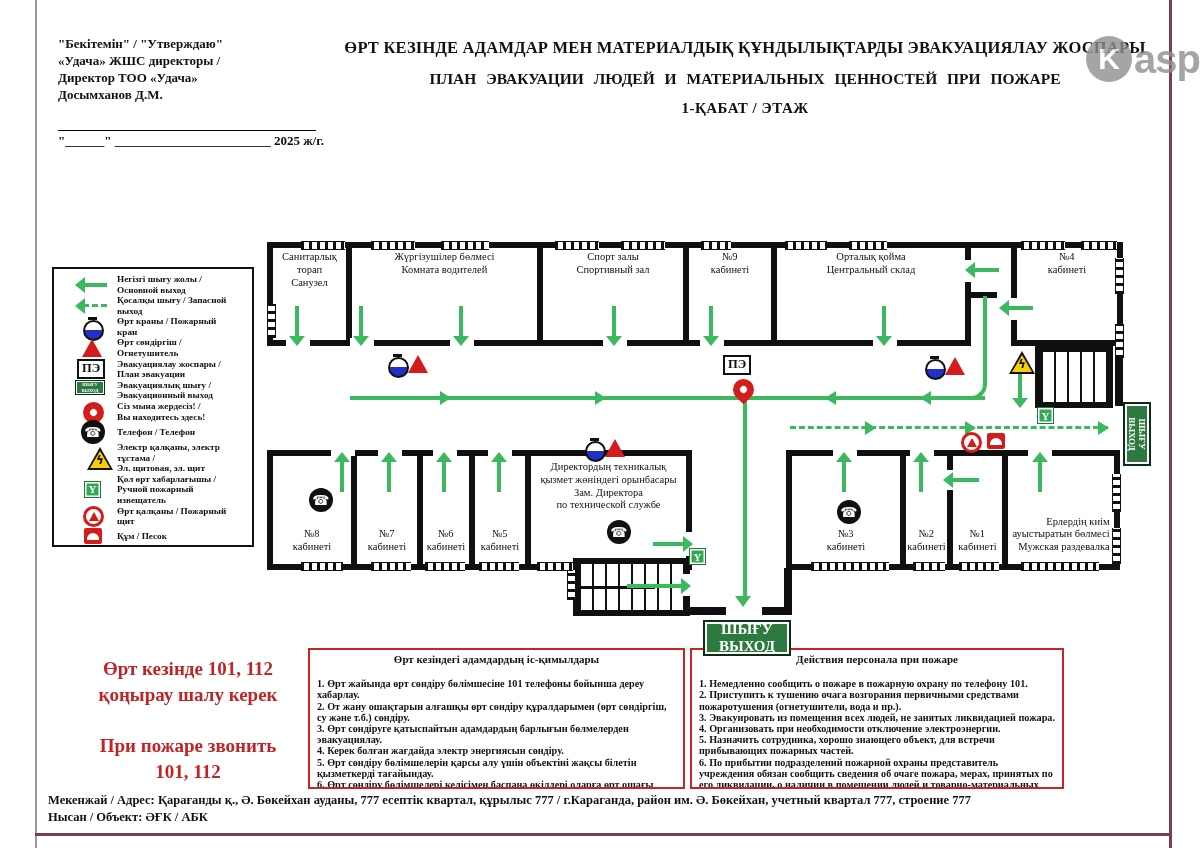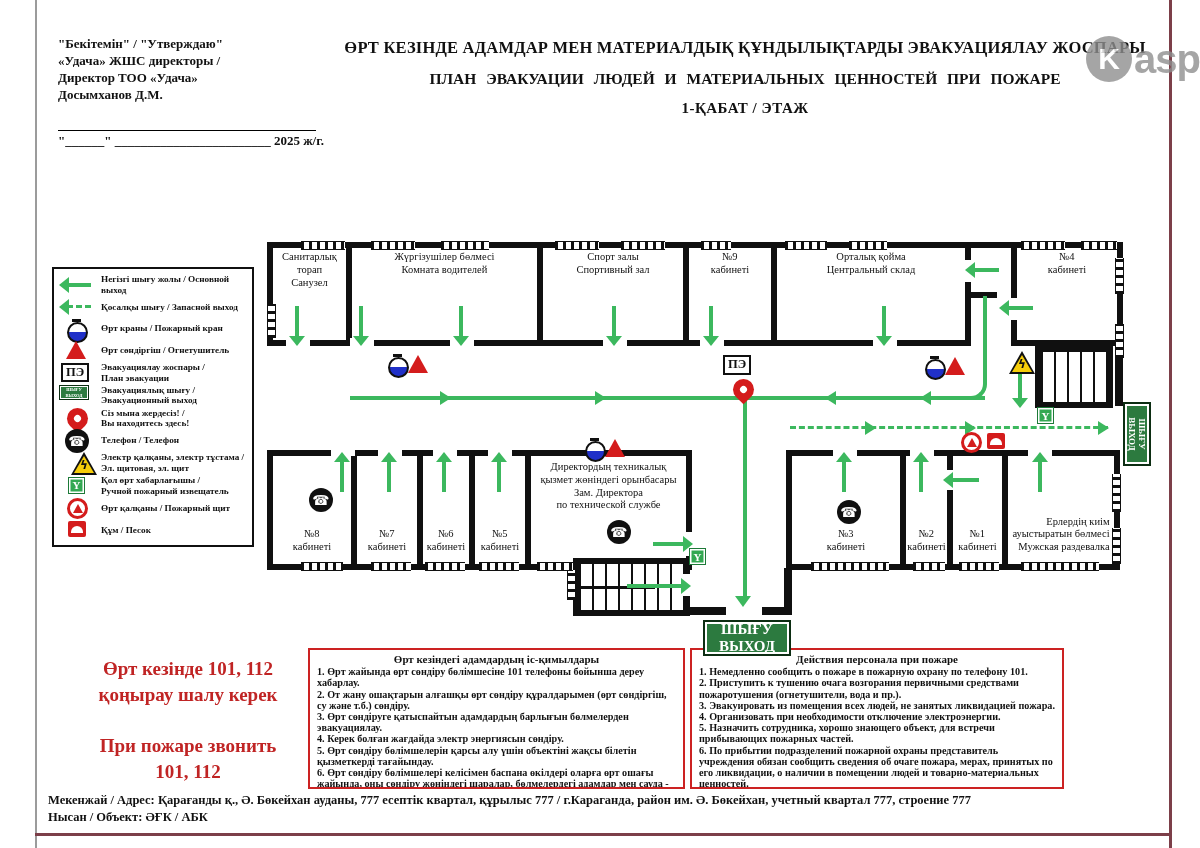--- a/index.html
+++ b/index.html
@@ -20,21 +20,21 @@
   .t2{font-size:15.5px;margin-top:12px;word-spacing:6px;}
   .t3{font-size:15px;margin-top:12px;letter-spacing:.5px;}
   .watermark{position:absolute;left:1086px;top:36px;display:flex;align-items:center;opacity:.8;z-index:40;
              font-family:"Liberation Sans","DejaVu Sans",sans-serif;}
   .watermark .wlogo{width:46px;height:46px;border-radius:50%;background:#8f8f8f;color:#fff;font-weight:bold;
                     font-size:30px;display:flex;align-items:center;justify-content:center;}
   .watermark .wtext{font-size:40px;font-weight:bold;color:#8f8f8f;letter-spacing:-1px;margin-left:2px;}
 
   
   .legend{position:absolute;left:52px;top:267px;width:202px;height:280px;border:2px solid #101010;
-          display:flex;flex-direction:column;justify-content:space-between;padding:5px 2px;box-sizing:border-box;overflow:hidden;}
+          display:flex;flex-direction:column;justify-content:space-between;padding:5px 18px;box-sizing:border-box;overflow:hidden;}
   .lrow{display:flex;align-items:center;gap:6px;padding:0 3px;}
   .lic{position:relative;flex:0 0 36px;height:20px;}
   .llab{font-size:9.2px;font-weight:bold;line-height:1.15;white-space:pre-line;}
 
   
   .plan{position:absolute;left:265px;top:238px;width:895px;height:416px;}
   .room{position:absolute;border:6px solid var(--wall);background:#fff;z-index:1;display:flex;flex-direction:column;
         align-items:center;font-weight:normal;font-size:10.5px;text-align:center;line-height:1.22;box-sizing:border-box;}
   .room.lt{justify-content:flex-start;padding-top:3px;}
   .room.lb{justify-content:flex-end;padding-bottom:10px;}
@@ -107,21 +107,21 @@
       color:#fff;font-size:4.5px;font-weight:bold;line-height:1.25;display:flex;align-items:center;justify-content:center;
       text-align:center;white-space:pre-line;box-sizing:border-box;}
 
   
   .calltext{position:absolute;left:62px;top:656px;width:252px;text-align:center;color:#c02424;font-weight:bold;
             font-size:19px;line-height:1.35;}
   .calltext .blk{white-space:pre-line;}
   .calltext .blk+.blk{margin-top:26px;}
   .ibox{position:absolute;top:648px;border:2px solid #cc2222;box-sizing:border-box;padding:3px 7px;height:141px;
         font-size:10.2px;font-weight:bold;line-height:1.1;overflow:hidden;background:#fff;}
-  .ibox .ititle{text-align:center;font-size:11px;margin-bottom:1px;}
+  .ibox .ititle{text-align:center;font-size:11px;margin-bottom:13px;}
   .footer{position:absolute;left:48px;top:792px;width:1100px;font-size:12.5px;font-weight:bold;line-height:1.35;}
 </style>
 </head>
 <body>
 
 <div id="page">
   <div class="frame-left"></div>
   <div class="frame-right"></div>
   <div class="frame-bottom"></div>
 

